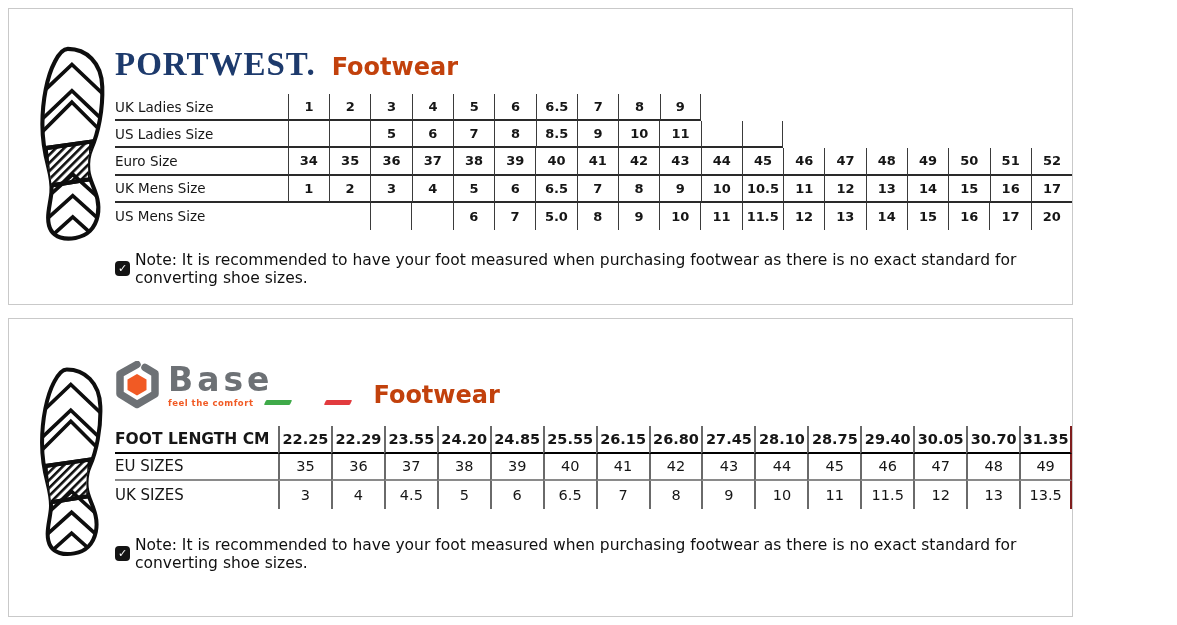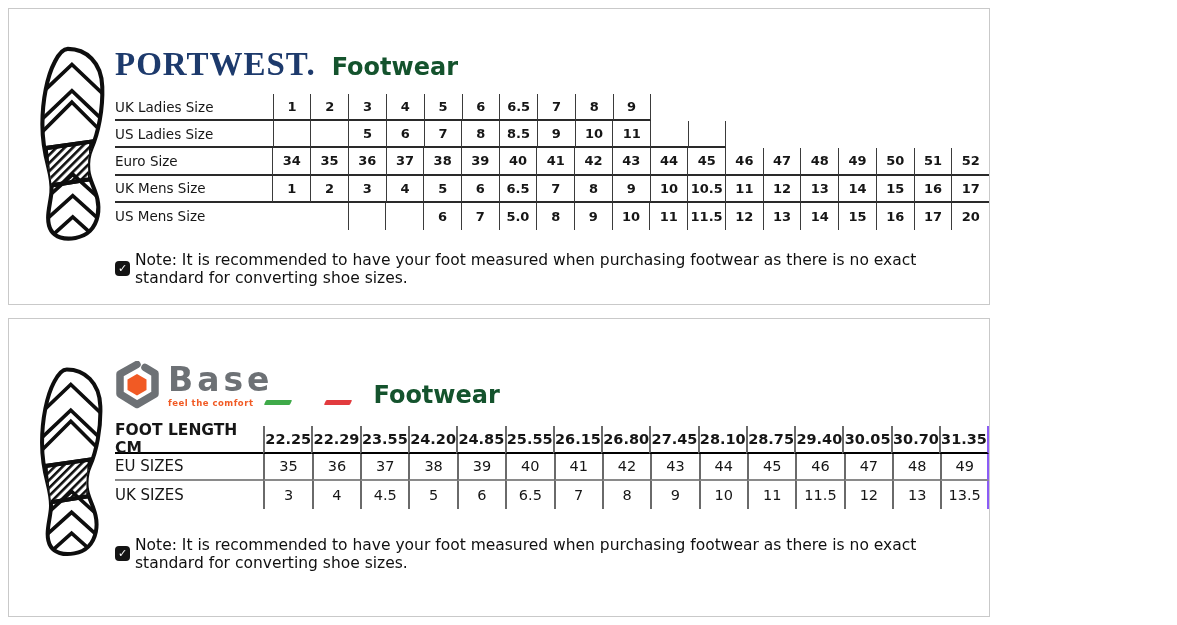--- a/index.html
+++ b/index.html
@@ -1,27 +1,27 @@
 <!DOCTYPE html>
 <html style="--portwest-navy: #1d3a6c; --base-gray: #6d7175; --base-orange: #f15a24; --flag-green: #3faa49; --flag-red: #e23b3e;"><head>
 <meta charset="utf-8">
 <style>
   html,body{margin:0;padding:0;background:#fff;}
   body{width:1177px;height:625px;overflow:hidden;font-family:"DejaVu Sans","Liberation Sans",sans-serif;color:#161616;}
-  .panel{position:relative;box-sizing:border-box;margin-left:8px;width:982px;background:#fff;border:1px solid #c9c9c9;}
+  .panel{position:relative;box-sizing:border-box;margin-left:8px;width:1065px;background:#fff;border:1px solid #c9c9c9;}
   .panel.p1{margin-top:8px;height:297px;}
   .panel.p2{margin-top:13px;height:299px;}
   .sole{position:absolute;left:17px;top:37px;}
   .p2 .sole{top:48px;}
   .content{margin-left:106px;}
 
   
   .logo-row{display:flex;align-items:baseline;padding-top:39px;height:41px;}
   .pw-brand{font-family:"Liberation Serif","DejaVu Serif",serif;font-weight:bold;font-size:33px;color:var(--portwest-navy,#1d3a6c);letter-spacing:1px;line-height:1;}
-  .fw-label{font-family:"DejaVu Sans",sans-serif;font-weight:bold;font-size:24px;color:#14532d;margin-left:16px;line-height:1;}
+  .fw-label{font-family:"DejaVu Sans",sans-serif;font-weight:bold;font-size:24px;color:#c2410c;margin-left:16px;line-height:1;}
   .base-logo-row{display:flex;align-items:center;padding-top:42px;height:52px;}
   .base-text-col{margin-left:7px;display:flex;flex-direction:column;}
   .base-word{font-weight:bold;font-size:33px;line-height:0.85;color:var(--base-gray,#6d7175);letter-spacing:4px;}
   .base-tagline-row{display:flex;align-items:center;margin-top:3px;}
   .base-tagline{font-size:8.5px;font-weight:bold;color:var(--base-orange,#f15a24);letter-spacing:0.5px;}
   .flag-bar{width:26px;height:5px;transform:skewX(-25deg);border-radius:1px;}
   .flag-bar.green{background:var(--flag-green,#3faa49);margin-left:12px;}
   .flag-bar.red{background:var(--flag-red,#e23b3e);margin-left:34px;}
   .p2 .fw-label{margin-left:22px;align-self:flex-end;margin-bottom:6px;}
 
@@ -38,21 +38,21 @@
   .pw .tcell:not(.ghost){border-left:1.5px solid #3b3b3b;}
   .pw .trow:nth-child(-n+2) .tcell.last:not(.ghost){border-right:1.5px solid #3b3b3b;}
   .pw .trow:nth-child(1) .tlabel,.pw .trow:nth-child(1) .tcell:not(.ghost),
   .pw .trow:nth-child(2) .tlabel,.pw .trow:nth-child(2) .tcell:not(.ghost),
   .pw .trow:nth-child(3) .tlabel,.pw .trow:nth-child(3) .tcell,
   .pw .trow:nth-child(4) .tlabel,.pw .trow:nth-child(4) .tcell{border-bottom:2px solid #2a2a2a;}
   .bs .trow{height:27.6px;}
   .bs .tlabel{width:168px;font-size:15px;}
   .bs .tcell{width:54.5px;font-size:14.5px;}
   .bs .tcell{border-left:2px solid #6a6a6a;}
-  .bs .tcell.last{border-right:2px solid #8b5cf6;}
+  .bs .tcell.last{border-right:2px solid #7f1d1d;}
   .bs .trow:nth-child(1) .tlabel,.bs .trow:nth-child(1) .tcell{border-bottom:2.5px solid #000;font-weight:bold;}
   .bs .trow:nth-child(1) .tlabel{font-size:15.5px;}
   .bs .trow:nth-child(2) .tlabel,.bs .trow:nth-child(2) .tcell{border-bottom:2px solid #8a8a8a;}
 
   
   .note{display:flex;align-items:center;font-size:15.5px;color:#101010;}
   .p1 .note{margin-top:21px;}
   .p2 .note{margin-top:27px;}
   .note-icon{flex:0 0 auto;width:15px;height:15px;margin-right:5px;background:#141414;border-radius:4px;color:#fff;font-size:11px;font-weight:bold;display:flex;align-items:center;justify-content:center;line-height:1;}
 </style>

